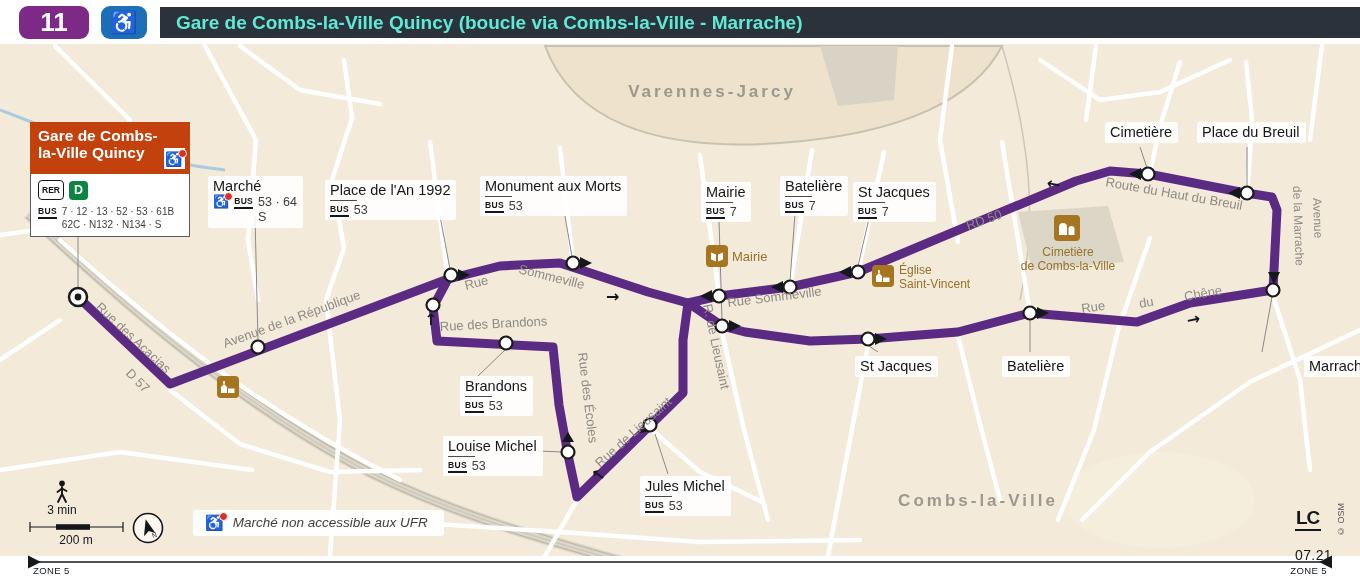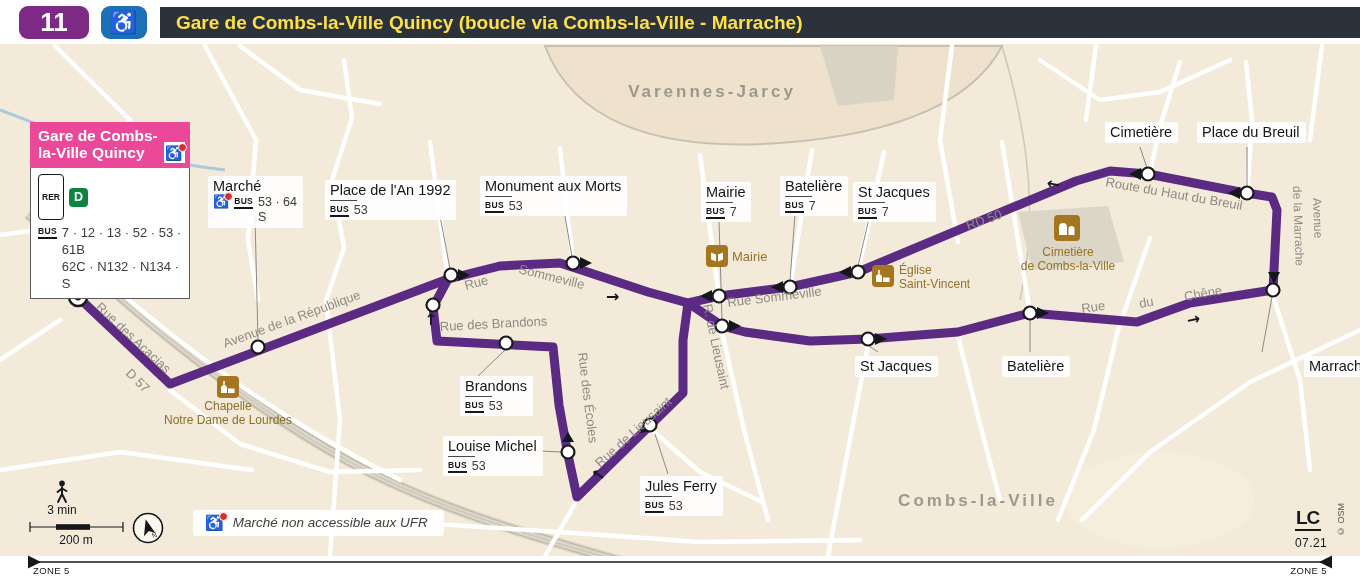--- a/index.html
+++ b/index.html
@@ -6,58 +6,58 @@
   .page{position:relative;width:1360px;height:578px;overflow:hidden;background:#fff;
         font-family:"Liberation Sans",sans-serif;-webkit-font-smoothing:antialiased;}
   .map-svg{position:absolute;left:0;top:0;z-index:1;}
   
   .hdr{position:absolute;left:0;top:0;width:1360px;height:32px;z-index:6;border-radius:8px;}
   .line-badge{position:absolute;left:19px;top:6px;width:70px;height:33px;background:#7d2a86;
       border-radius:9px;color:#fff;font-weight:700;font-size:26px;display:flex;align-items:center;justify-content:center;}
   .access-badge{position:absolute;left:101px;top:6px;width:46px;height:33px;background:#1d70b7;
       border-radius:9px;color:#fff;font-size:22px;display:flex;align-items:center;justify-content:center;}
   .title-bar{position:absolute;left:160px;top:7px;right:0;height:31px;background:#2b323c;
-      color:#fde047;font-weight:700;font-size:19px;display:flex;align-items:center;padding-left:16px;box-sizing:border-box;}
+      color:#5eead4;font-weight:700;font-size:19px;display:flex;align-items:center;padding-left:16px;box-sizing:border-box;}
   
   .lbl{position:absolute;z-index:4;background:rgba(255,255,255,.88);padding:2px 6px 3px 5px;border-radius:2px;
        color:#14171b;line-height:1.12;width:max-content;}
   .sl-name{font-size:14.5px;font-weight:500;}
   .has-bus .sl-name::after{content:'';display:block;width:27px;border-bottom:1.5px solid #4a4a4a;margin:2px 0 2px;}
   .sl-bus{display:flex;align-items:flex-start;gap:5px;font-size:12.5px;color:#3c3c3c;margin-top:1px;}
   .busb{font-size:8.5px;font-weight:700;letter-spacing:.3px;border-bottom:2px solid #14171b;
         padding-bottom:1px;line-height:1;margin-top:2px;color:#14171b;}
   .ufr{position:relative;display:inline-block;font-size:13px;line-height:1;color:#2b2b2b;}
   .ufr::after{content:'';position:absolute;top:-3px;right:-4px;width:7px;height:7px;background:#d93025;
               border-radius:50%;border:1px solid #fff;}
   
   .gare-card{position:absolute;left:30px;top:122px;width:160px;z-index:5;}
-  .gc-head{position:relative;background:#ec4899;color:#fff;font-weight:700;font-size:15.5px;
-           line-height:1.08;padding:6px 8px 7px;}
+  .gc-head{position:relative;background:#c2410c;color:#fff;font-weight:700;font-size:15.5px;
+           line-height:1.08;padding:6px 8px 13px;}
   .gc-ufr{position:absolute;right:5px;bottom:5px;width:21px;height:21px;background:#fff;
           display:flex;align-items:center;justify-content:center;}
   .gc-ufr .ufr{font-size:14px;}
   .gc-body{background:#fff;border:1px solid #5a5a5a;border-top:none;padding:6px 7px 5px;}
   .gc-row{display:flex;align-items:center;gap:5px;}
   .rer-badge{border:1.5px solid #14171b;border-radius:4px;font-size:8.5px;font-weight:700;
-             padding:17px 3px;color:#14171b;}
+             padding:4px 3px;color:#14171b;}
   .d-badge{background:#0c8540;color:#fff;font-weight:700;font-size:12.5px;width:19px;height:19px;
            border-radius:4px;display:flex;align-items:center;justify-content:center;}
-  .gc-lines{font-size:13px;color:#3c3c3c;line-height:1.3;margin-top:1px;}
+  .gc-lines{font-size:10px;color:#3c3c3c;line-height:1.3;margin-top:1px;}
   .gc-body .busb{margin-top:3px;}
   
   .poi-label{position:absolute;z-index:3;color:#96722a;font-size:12px;line-height:1.15;width:max-content;}
   .poi-center{text-align:center;transform:translateX(-50%);}
   
   .legend{position:absolute;left:193px;top:510px;z-index:4;background:rgba(255,255,255,.92);
           border-radius:3px;padding:5px 16px 6px 12px;display:flex;align-items:center;gap:9px;}
   .legend-text{font-style:italic;font-size:13.5px;color:#3f3f3f;}
   .legend .ufr{font-size:15px;}
   .credits{position:absolute;left:1295px;top:507px;z-index:4;color:#14171b;}
   .lc{font-weight:700;font-size:19px;letter-spacing:-1px;border-bottom:2px solid #14171b;padding:0 2px 0 1px;width:max-content;}
-  .date{font-size:12px;letter-spacing:.4px;margin-top:5px;}
+  .date{font-size:14px;letter-spacing:.4px;margin-top:16px;}
   .osm{position:absolute;left:41px;top:-4px;font-size:9px;color:#555;writing-mode:vertical-rl;transform:rotate(180deg);}
   
   .zone{position:absolute;z-index:6;font-size:9.5px;letter-spacing:.4px;color:#14171b;top:565px;}
   .zl{left:33px;} .zr{right:33px;}
   
   .street{fill:#8e8b85;font-size:13px;font-family:"Liberation Sans",sans-serif;}
   .street-sm{fill:#8e8b85;font-size:12px;font-family:"Liberation Sans",sans-serif;}
   .area{fill:#9c988e;font-size:17px;font-weight:600;letter-spacing:3px;font-family:"Liberation Sans",sans-serif;}
   .scaletxt{fill:#14171b;font-size:12px;font-family:"Liberation Sans",sans-serif;}
   .arrowtxt{fill:#14171b;font-size:16px;font-weight:700;font-family:"DejaVu Sans",sans-serif;}
@@ -368,31 +368,27 @@
 
   <div class="lbl has-bus" style="left:443px;top:436px">
     <div class="sl-name">Louise Michel</div>
     <div class="sl-bus">
         <span class="busb">BUS</span>
       <span>53</span>
       </div>
   </div>
 
   <div class="lbl has-bus" style="left:640px;top:476px">
-    <div class="sl-name">Jules Ferry</div>
+    <div class="sl-name">Jules Michel</div>
     <div class="sl-bus">
         <span class="busb">BUS</span>
       <span>53</span>
       </div>
   </div>
 
-  <div class="poi-label poi-center" style="left:228px;top:400px;color:#8b6f2a">
-    <div>Chapelle</div>
-      <div>Notre Dame de Lourdes</div>
-  </div>
   <div class="poi-label" style="left:732px;top:250px;font-size:13px">
     <span>Mairie</span>
   </div>
   <div class="poi-label" style="left:899px;top:264px">
     <div>Église</div>
       <div>Saint-Vincent</div>
   </div>
   <div class="poi-label poi-center" style="left:1068px;top:246px">
     <div>Cimetière</div>
       <div>de Combs-la-Ville</div>

